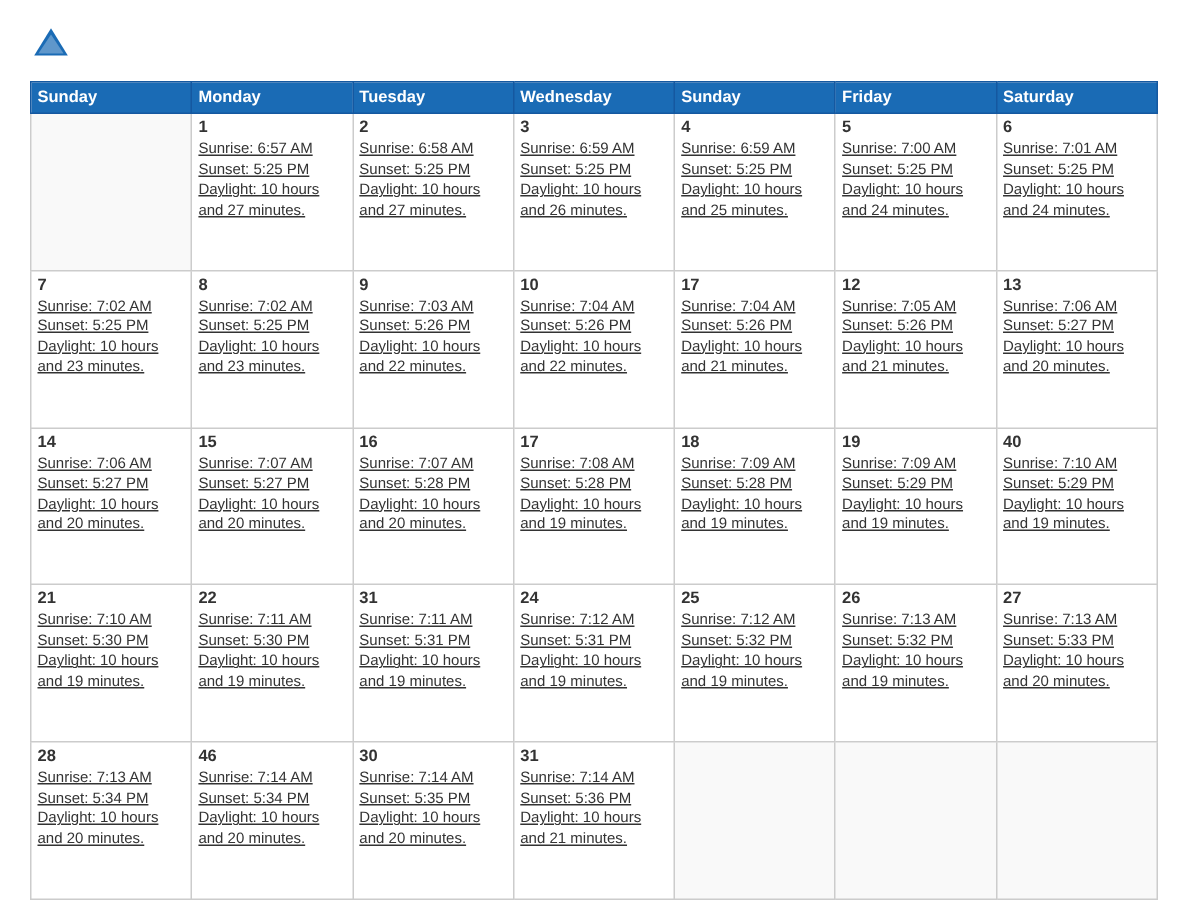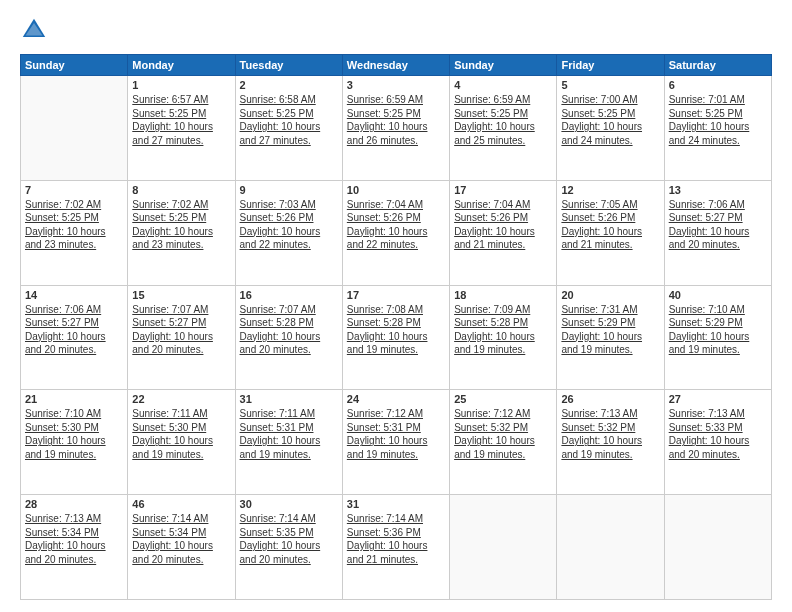--- a/index.html
+++ b/index.html
@@ -255,22 +255,22 @@
 and 19 minutes.</div>
           </td>
           <td>
             <span class="day-number">18</span>
             <div class="day-info">Sunrise: 7:09 AM
 Sunset: 5:28 PM
 Daylight: 10 hours
 and 19 minutes.</div>
           </td>
           <td>
-            <span class="day-number">20</span>
-            <div class="day-info">Sunrise: 7:31 AM
+            <span class="day-number">19</span>
+            <div class="day-info">Sunrise: 7:09 AM
 Sunset: 5:29 PM
 Daylight: 10 hours
 and 19 minutes.</div>
           </td>
           <td>
             <span class="day-number">40</span>
             <div class="day-info">Sunrise: 7:10 AM
 Sunset: 5:29 PM
 Daylight: 10 hours
 and 19 minutes.</div>

